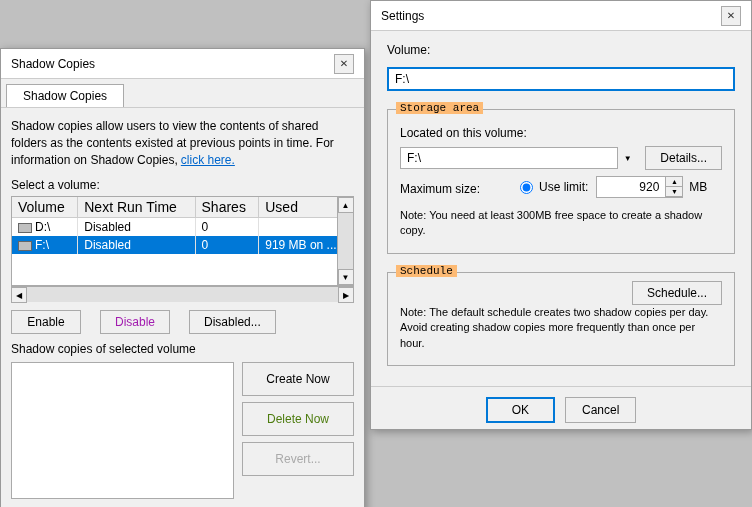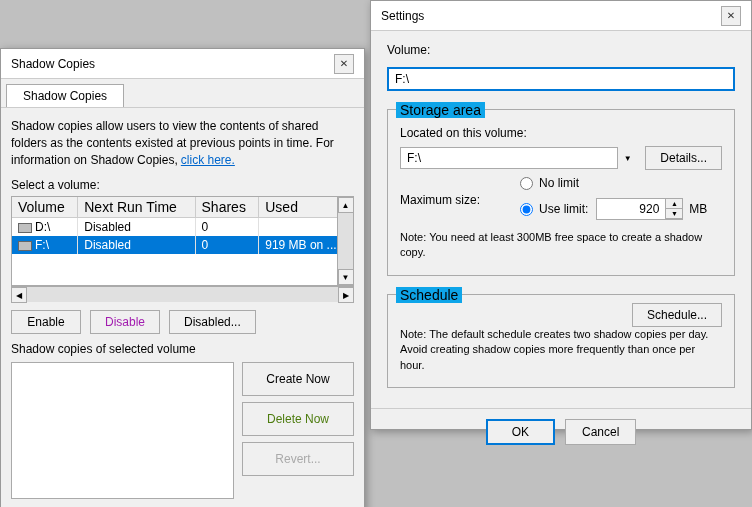--- a/index.html
+++ b/index.html
@@ -175,21 +175,21 @@
       cursor: pointer;
     }
     
     .scroll-track-h {
       flex: 1;
       background: #e0e0e0;
     }
     
     .button-row {
       display: flex;
-      gap: 9px;
+      gap: 19px;
       margin: 8px 0;
     }
     
     .btn {
       padding: 4px 14px;
       background: #f0f0f0;
       border: 1px solid #aaa;
       cursor: pointer;
       font-size: 12px;
       color: #000;
@@ -281,23 +281,24 @@
       border: 1px solid #aaa;
       padding: 8px 12px;
       margin: 8px 0;
       position: relative;
     }
     
     .section-box-label {
       position: absolute;
       top: -8px;
       left: 8px;
-      background: #0ea5e9;
+      background: #fdba74;
       padding: 0 4px;
-      font-size: 14px;
+      font-size: 11px;
+      font-family: Liberation Mono, monospace;
     }
     
     .field-row {
       display: flex;
       align-items: center;
       margin-bottom: 6px;
     }
     
     .field-row-label {
       font-size: 12px;
@@ -540,24 +541,20 @@
             </select>
             <span class="select-arrow">▼</span>
           </div>
           <button class="details-btn">Details...</button>
         </div>
 
         <div class="field-row">
           <span class="field-row-label">Maximum size:</span>
           <div style="display:flex; flex-direction:column; gap:4px;">
             <div class="radio-row">
-              <input type="radio" name="size" style="">
-              <span>No limit</span>
-            </div>
-            <div class="radio-row">
               <input type="radio" name="size" checked="" style="">
               <span>Use limit:</span>
               <div class="size-input-container" style="margin-left:8px;">
                 <input type="text" class="size-input" value="920" style="">
                 <div class="spinner-btns">
                   <div class="spinner-btn">▲</div>
                   <div class="spinner-btn">▼</div>
                 </div>
                 <span style="margin-left:6px;">MB</span>
               </div>

